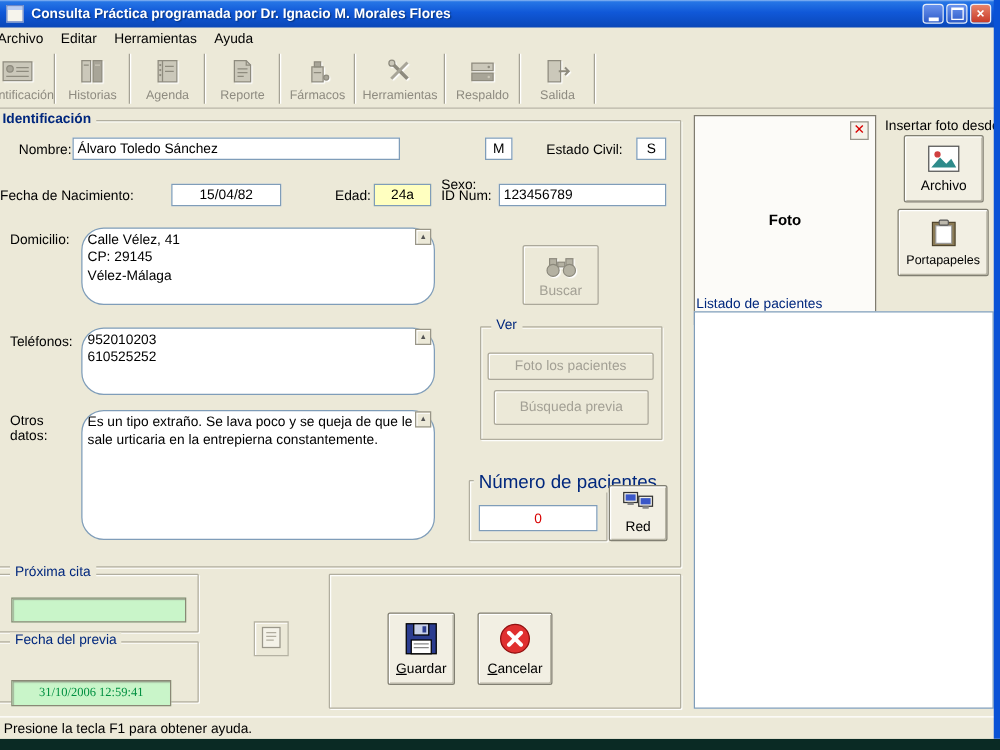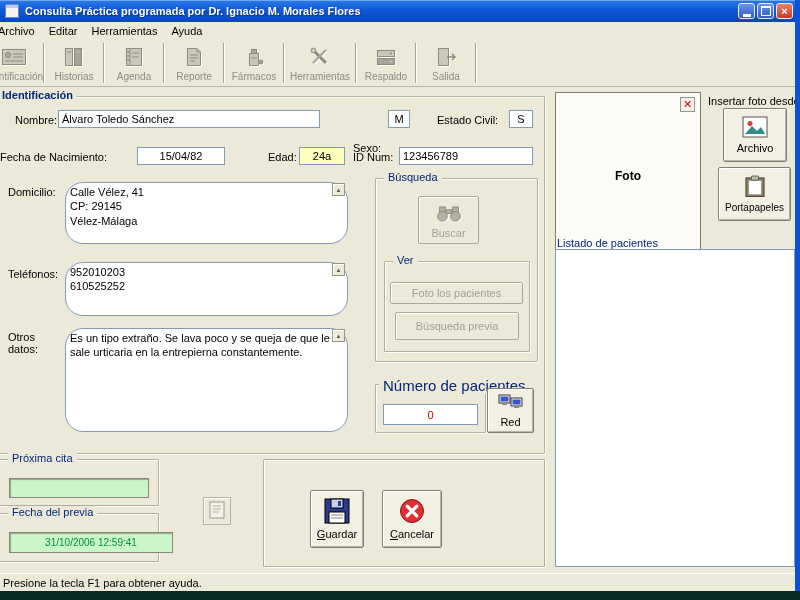--- a/index.html
+++ b/index.html
@@ -256,23 +256,20 @@
   <span class="abs scrollbtn" style="left:347px;top:263px;">
       <span>▲</span>
     </span>
 
   <span class="abs lbl" style="left:23px;top:331px;width:44px;white-space:normal;">Otros datos:</span>
   <textarea class="abs txt" style="left: 80px; top: 328px; width: 283px; height: 104px;">Es un tipo extraño. Se lava poco y se queja de que le sale urticaria en la entrepierna constantemente.</textarea>
   <span class="abs scrollbtn" style="left:347px;top:329px;">
       <span>▲</span>
     </span>
 
-  <div class="abs groupbox" style="left:390px;top:178px;width:163px;height:184px;">
-    <span class="gb-label" style="left:8px;">Búsqueda</span>
-  </div>
   <button class="abs btn disabled" style="left:433px;top:196px;width:61px;height:48px;">
     <span class="tool-icon">
       <svg width="28" height="17" viewBox="0 0 30 18">
           <rect x="5" y="2" width="6" height="8" fill="#B4B1A2" stroke="#8B887B"></rect>
           <rect x="19" y="2" width="6" height="8" fill="#B4B1A2" stroke="#8B887B"></rect>
           <rect x="12" y="5" width="6" height="4" fill="#B4B1A2" stroke="#8B887B"></rect>
           <circle cx="8" cy="12" r="5.2" fill="#B4B1A2" stroke="#8B887B"></circle>
           <circle cx="22" cy="12" r="5.2" fill="#B4B1A2" stroke="#8B887B"></circle>
         </svg>
     </span>
@@ -342,21 +339,21 @@
   <div class="abs groupbox" style="left:4px;top:459px;width:170px;height:47px;">
     <span class="gb-label" style="left:18px;">Próxima cita</span>
   </div>
   <div class="abs sunken-green" style="left:24px;top:478px;width:140px;height:20px;">
     <span></span>
   </div>
 
   <div class="abs groupbox" style="left:4px;top:513px;width:170px;height:49px;">
     <span class="gb-label" style="left:18px;">Fecha del previa</span>
   </div>
-  <div class="abs sunken-green" style="left:24px;top:532px;width:164px;height:21px;color:#009040;font-size:10px;">
+  <div class="abs sunken-green" style="left:24px;top:544px;width:128px;height:21px;color:#009040;font-size:10px;font-family:Liberation Serif, serif;">
     <span>31/10/2006 12:59:41</span>
   </div>
 
   <div class="abs flatbtn" style="left:218px;top:497px;width:28px;height:28px;">
     <span>
       <svg width="20" height="20" viewBox="0 0 20 20">
           <rect x="3" y="2" width="14" height="16" fill="#F4F2E8" stroke="#9A978A"></rect>
           <line x1="6" y1="6" x2="14" y2="6" stroke="#B0AC9E"></line>
           <line x1="6" y1="9" x2="14" y2="9" stroke="#B0AC9E"></line>
           <line x1="6" y1="12" x2="12" y2="12" stroke="#B0AC9E"></line>

